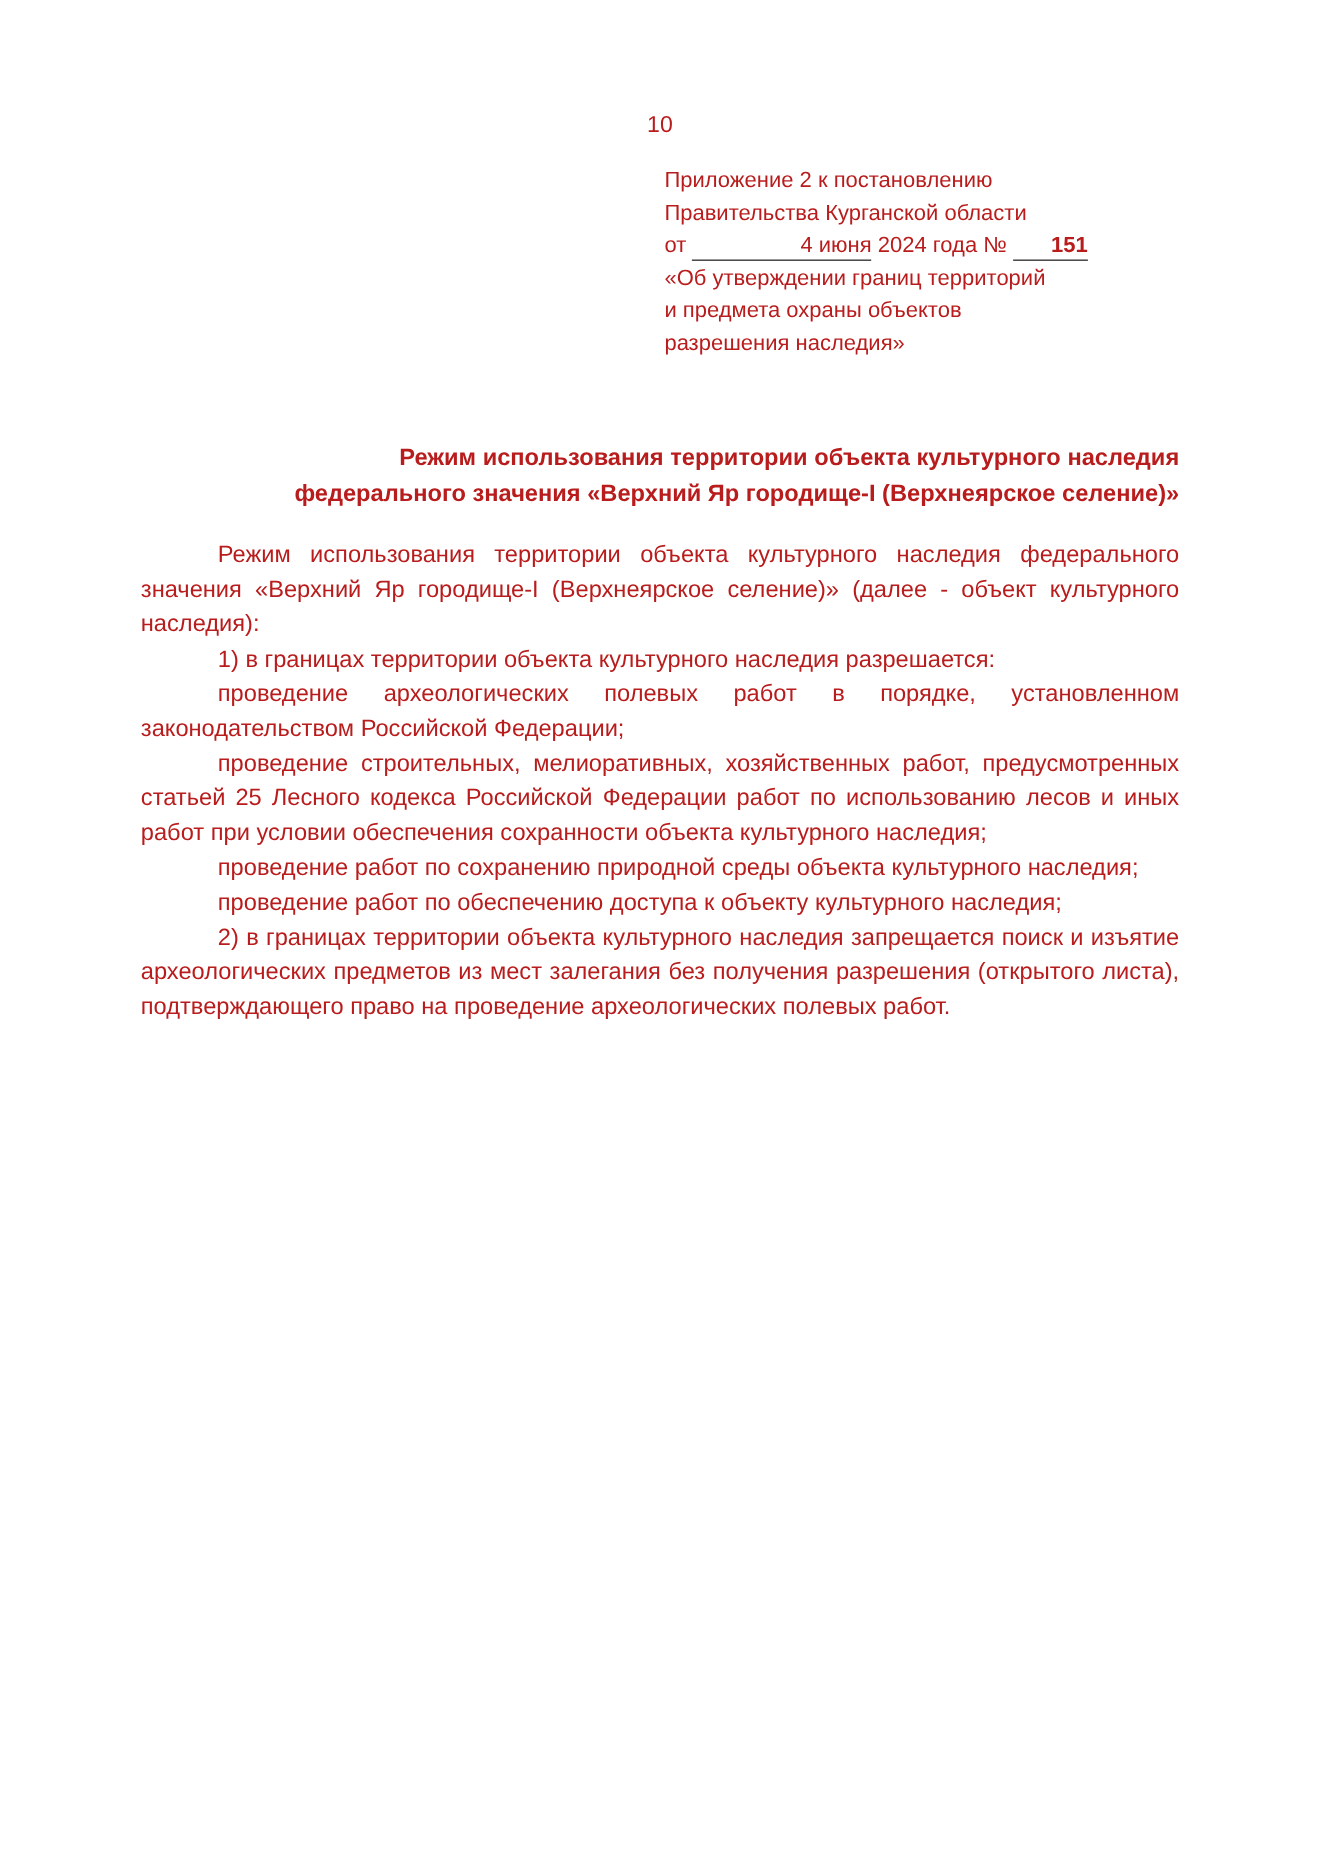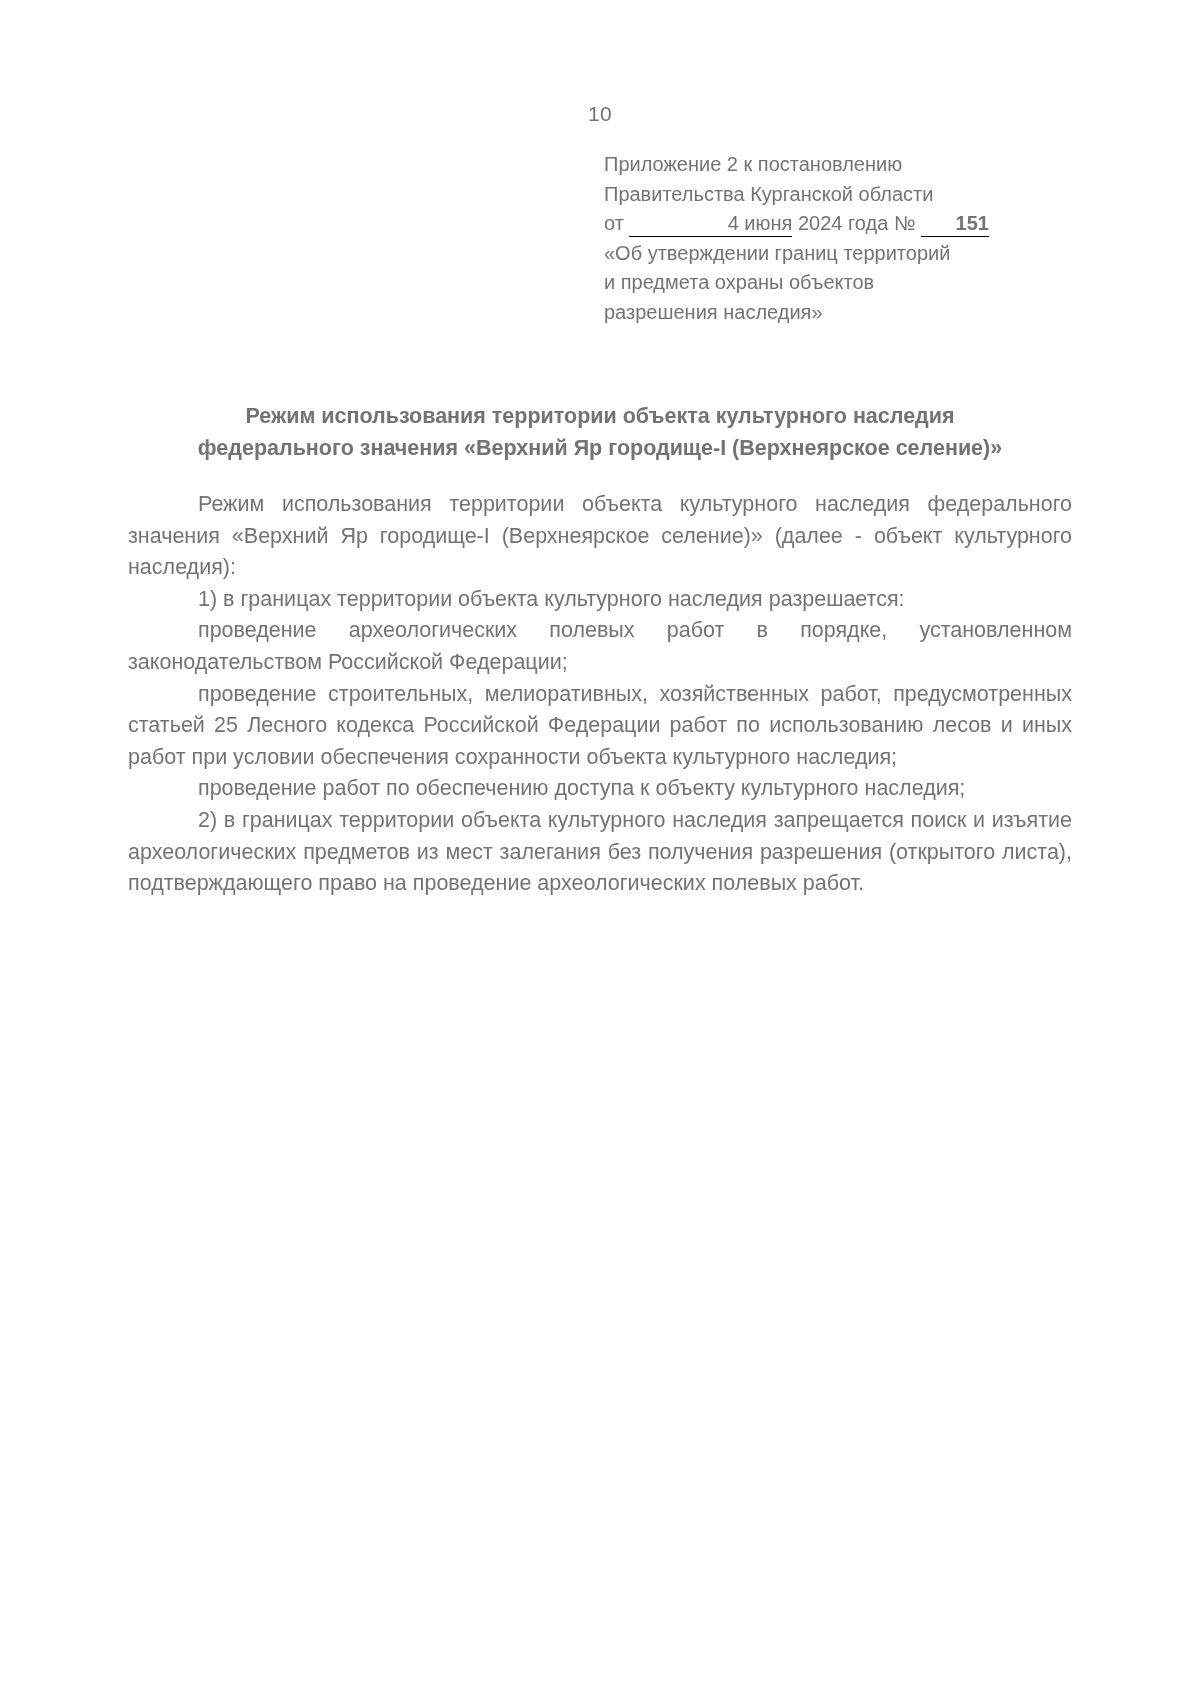--- a/index.html
+++ b/index.html
@@ -11,21 +11,21 @@
 
   .page {
     position: relative;
     width: 1200px;
     height: 1698px;
     margin: 0 auto;
     background: #ffffff;
     box-sizing: border-box;
     padding: 0;
     font-family: "Liberation Sans", sans-serif;
-    color: #737373;
+    color: #b91c1c;
     overflow: hidden;
   }
 
   
   .page-number {
     position: absolute;
     top: 103px;
     left: 0;
     width: 1200px;
     text-align: center;
@@ -71,21 +71,21 @@
     position: absolute;
     top: 400px;
     left: 128px;
     width: 944px;
     text-align: center;
     font-size: 21.5px;
     font-weight: bold;
     line-height: 32px;
   }
 
-  .doc-title span { display: block; }
+  .doc-title span { display: block; text-align: right; }
 
   
   .body-text {
     position: absolute;
     top: 489px;
     left: 128px;
     width: 944px;
     font-size: 21.5px;
     line-height: 31.6px;
   }
@@ -117,17 +117,18 @@
   <div class="doc-title">
     <span>Режим использования территории объекта культурного наследия</span>
     <span>федерального значения «Верхний Яр городище-I (Верхнеярское селение)»</span>
   </div>
 
   <div class="body-text">
     <p class="para">Режим использования территории объекта культурного наследия федерального значения «Верхний Яр городище-I (Верхнеярское селение)» (далее - объект культурного наследия):</p>
     <p class="para">1) в границах территории объекта культурного наследия разрешается:</p>
     <p class="para">проведение археологических полевых работ в порядке, установленном законодательством Российской Федерации;</p>
     <p class="para">проведение строительных, мелиоративных, хозяйственных работ, предусмотренных статьей 25 Лесного кодекса Российской Федерации работ по использованию лесов и иных работ при условии обеспечения сохранности объекта культурного наследия;</p>
+    <p class="para">проведение работ по сохранению природной среды объекта культурного наследия;</p>
     <p class="para">проведение работ по обеспечению доступа к объекту культурного наследия;</p>
     <p class="para">2) в границах территории объекта культурного наследия запрещается поиск и изъятие археологических предметов из мест залегания без получения разрешения (открытого листа), подтверждающего право на проведение археологических полевых работ.</p>
   </div>
 
 </div>
 
 </body></html>

